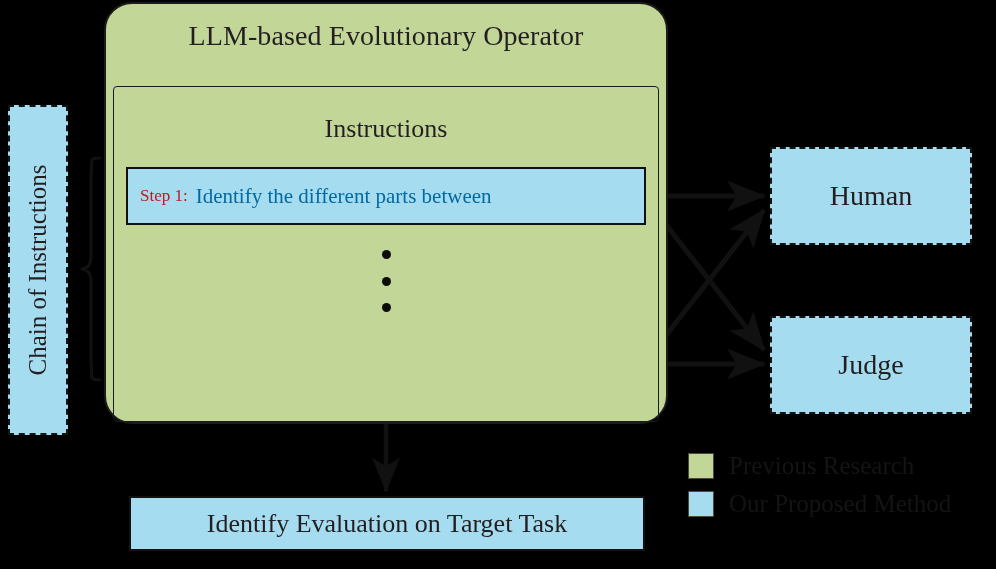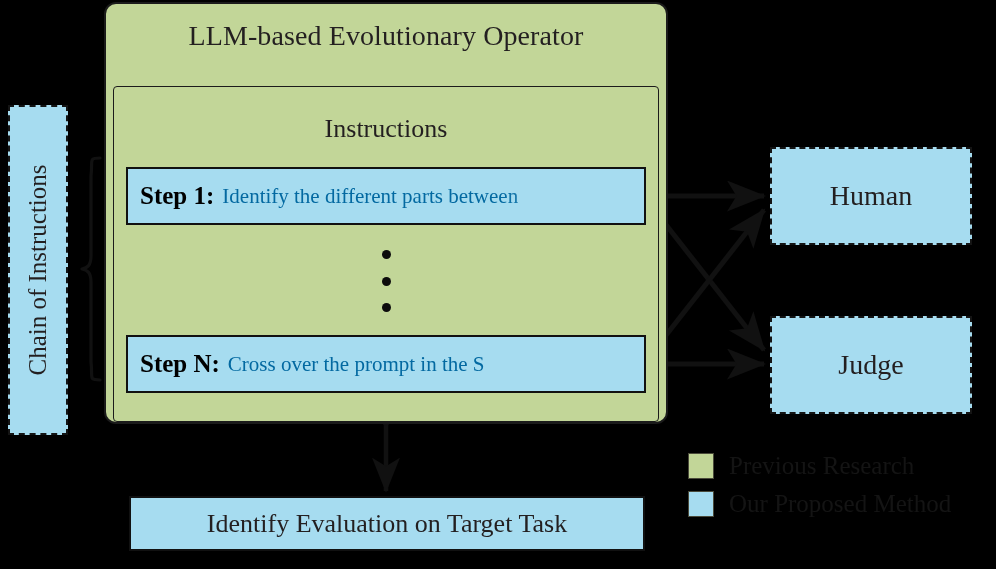--- a/index.html
+++ b/index.html
@@ -24,21 +24,21 @@
 
   
   #operator-box {
     position: absolute;
     left: 104px;
     top: 2px;
     width: 564px;
     height: 422px;
     background: #c2d698;
     border: 2px solid #1b1b1b;
-    border-radius: 12px;
+    border-radius: 28px;
     box-sizing: border-box;
   }
   #operator-title {
     position: absolute;
     left: 0;
     top: 16px;
     width: 100%;
     text-align: center;
     font-size: 28px;
     letter-spacing: .1px;
@@ -86,24 +86,23 @@
     top: 0;
     height: 100%;
     display: flex;
     align-items: center;
     white-space: nowrap;
     width: 640px;
     -webkit-mask-image: linear-gradient(to right, #000 0px, #000 360px, rgba(0,0,0,0) 500px);
     mask-image: linear-gradient(to right, #000 0px, #000 360px, rgba(0,0,0,0) 500px);
   }
   .step-label {
-    font-size: 25px;
-    color: #000000;
+    font-size: 17px;
+    color: #b91c1c;
     padding-right: 8px;
-    font-weight: bold;
   }
   .step-text {
     font-size: 21px;
     color: #0369a1;
   }
 
   
   #vdots {
     position: absolute;
     left: 377px;
@@ -271,26 +270,20 @@
     <div id="instructions-title">Instructions</div>
   </div>
 
   <div id="step-1-box" class="step-box">
     <div class="step-inner">
       <span class="step-label">Step 1:</span>
       <span class="step-text">Identify the different parts between</span>
     </div>
   </div>
 
-  <div id="step-n-box" class="step-box">
-    <div class="step-inner">
-      <span class="step-label">Step N:</span>
-      <span class="step-text">Cross over the prompt in the S</span>
-    </div>
-  </div>
 
   <div id="vdots">
     <i></i>
       <i></i>
       <i></i>
   </div>
 
   <div id="chain-box">
     <div id="chain-label">Chain of Instructions</div>
   </div>

